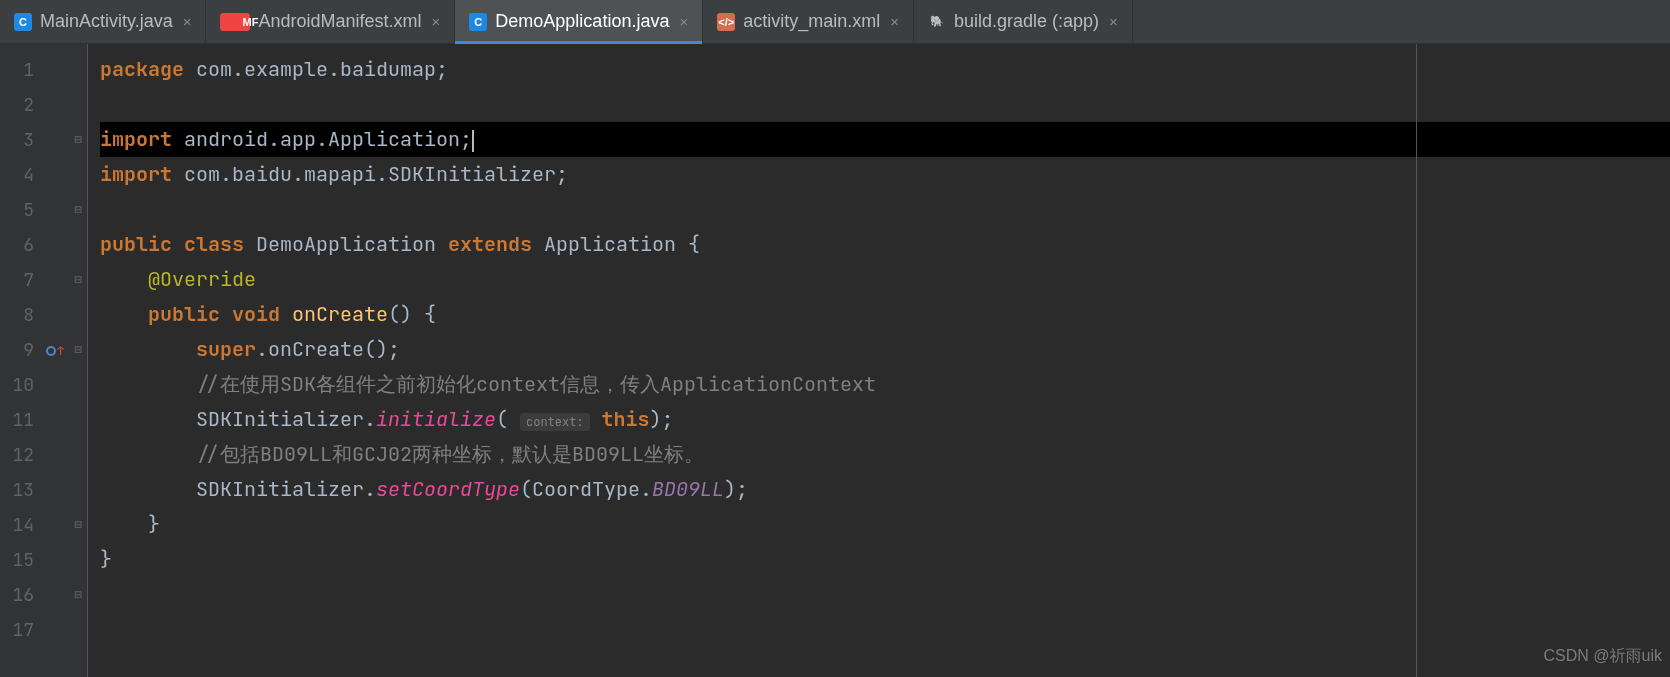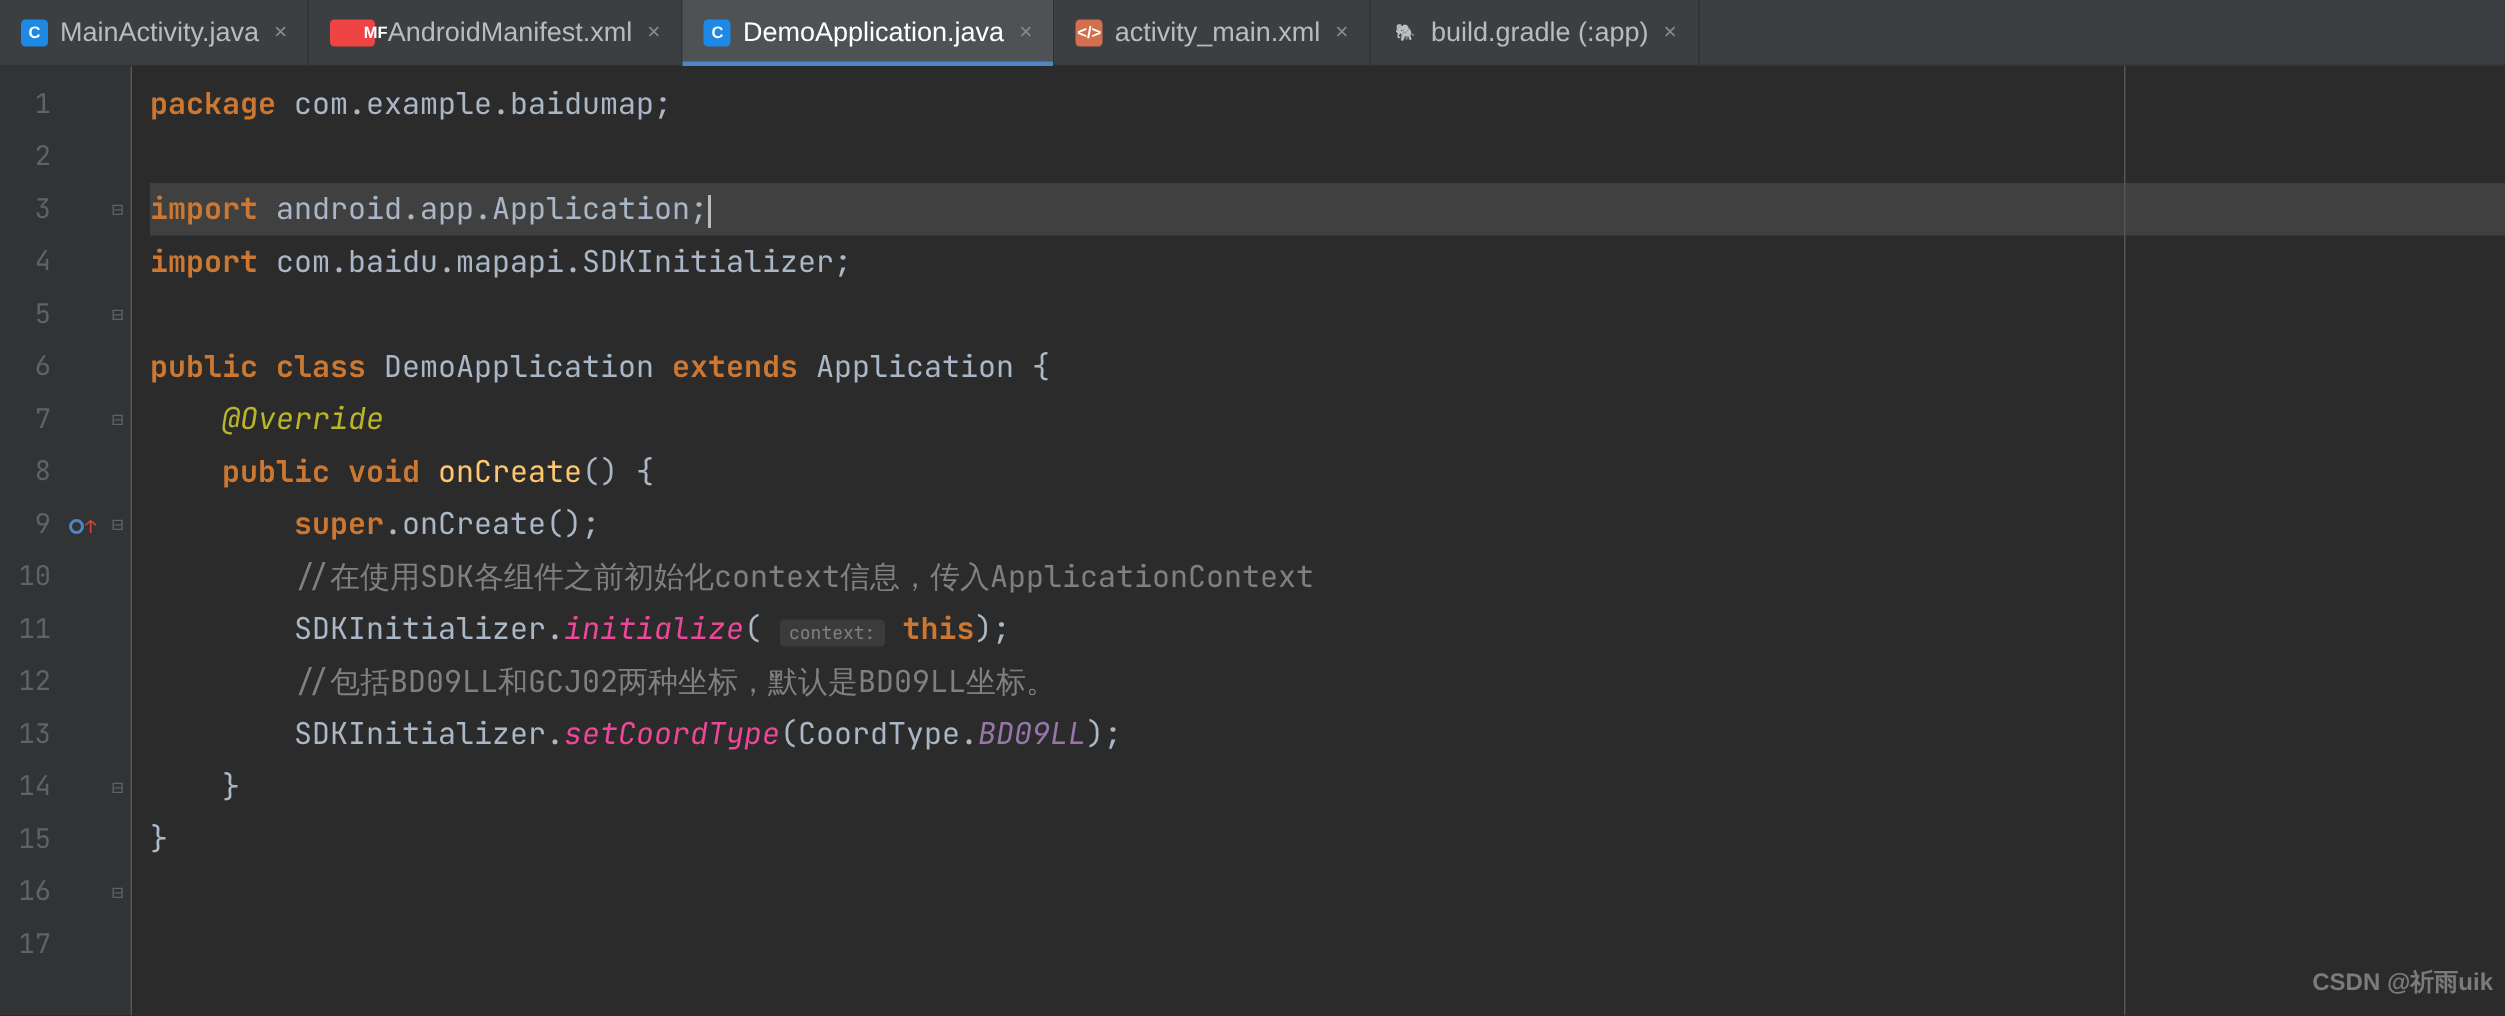--- a/index.html
+++ b/index.html
@@ -60,38 +60,37 @@
     padding:8px 0 0 0; line-height:35px;
     background:#313335;
     border-right:1px solid #555;
     font-size:13px;
   }
   .code {
     flex:1; padding:8px 0 0 12px; line-height:35px;
     position:relative;
   }
   .code-line { height:35px; white-space:pre; }
-  .code-line.current { background:#404040; }
+  .code-line.current { background:#000000; }
   .caret { border-left:2px solid #bbb; display:inline-block; height:22px; vertical-align:middle; }
   .kw { color:#cc7832;font-weight:bold; }
-  .ann { color:#bbb529;font-style:italic; }
+  .ann { color:#bbb529; }
   .fn { color:#ffc66d; }
   .fn-i { color:#ec4899; font-style:italic; }
   .cmt { color:#808080; }
   .param { color:#808080; background:#3b3b3b; padding:1px 6px; border-radius:3px; font-size:12px;}
   .const-i { color:#9876aa; font-style:italic; }
   .rmargin {
     position:absolute; top:0; bottom:0; left:1328px; width:1px;
     background:#555;
   }
   .watermark {
     position:absolute; right:8px; bottom:4px;
     color:#b0b0b0; font-size:16px; font-family:sans-serif;
     opacity:.6;
-    font-weight:bold;
   }
   .override-icon {
     display:inline-flex; gap:1px; align-items:center; justify-content:center;
     width:20px; height:20px;
   }
   .override-icon .circ{ width:10px;height:10px;border:2px solid #4a88c7;border-radius:50%;}
   .override-icon .arr{ color:#cc4b3a; font-size:12px; line-height:10px;}
 </style>
 </head>
 <body>

